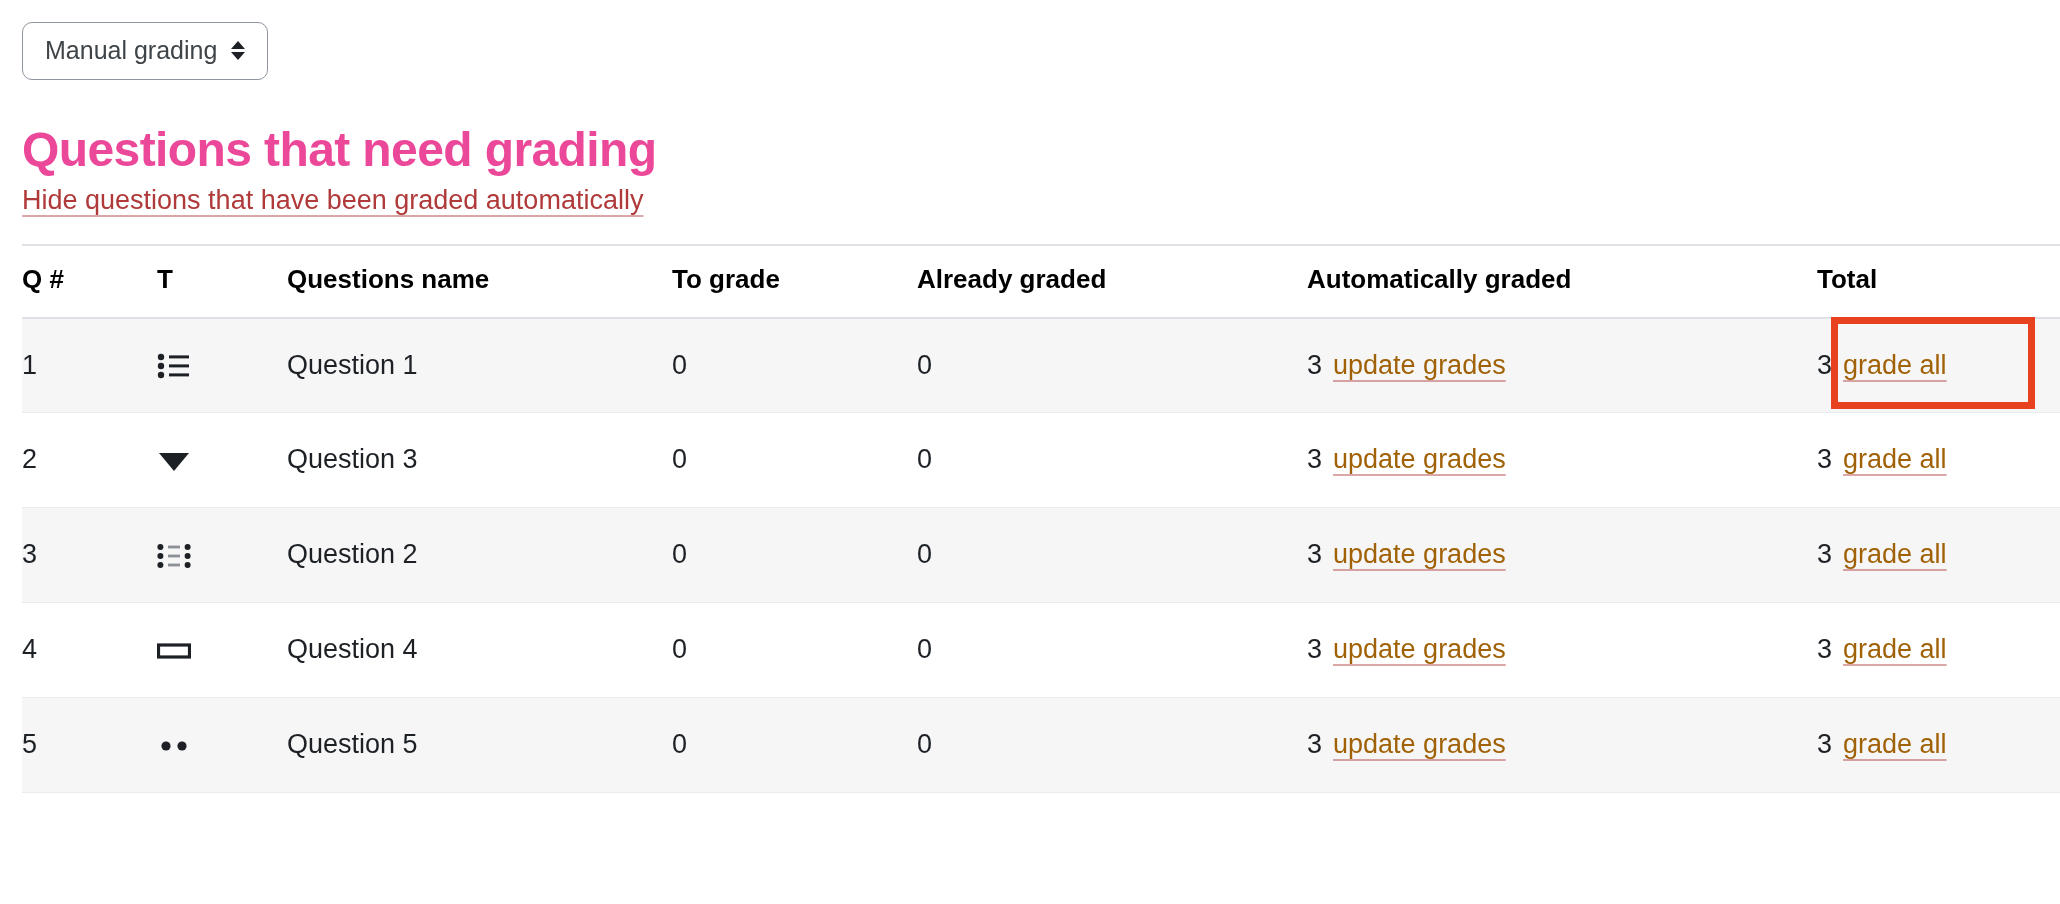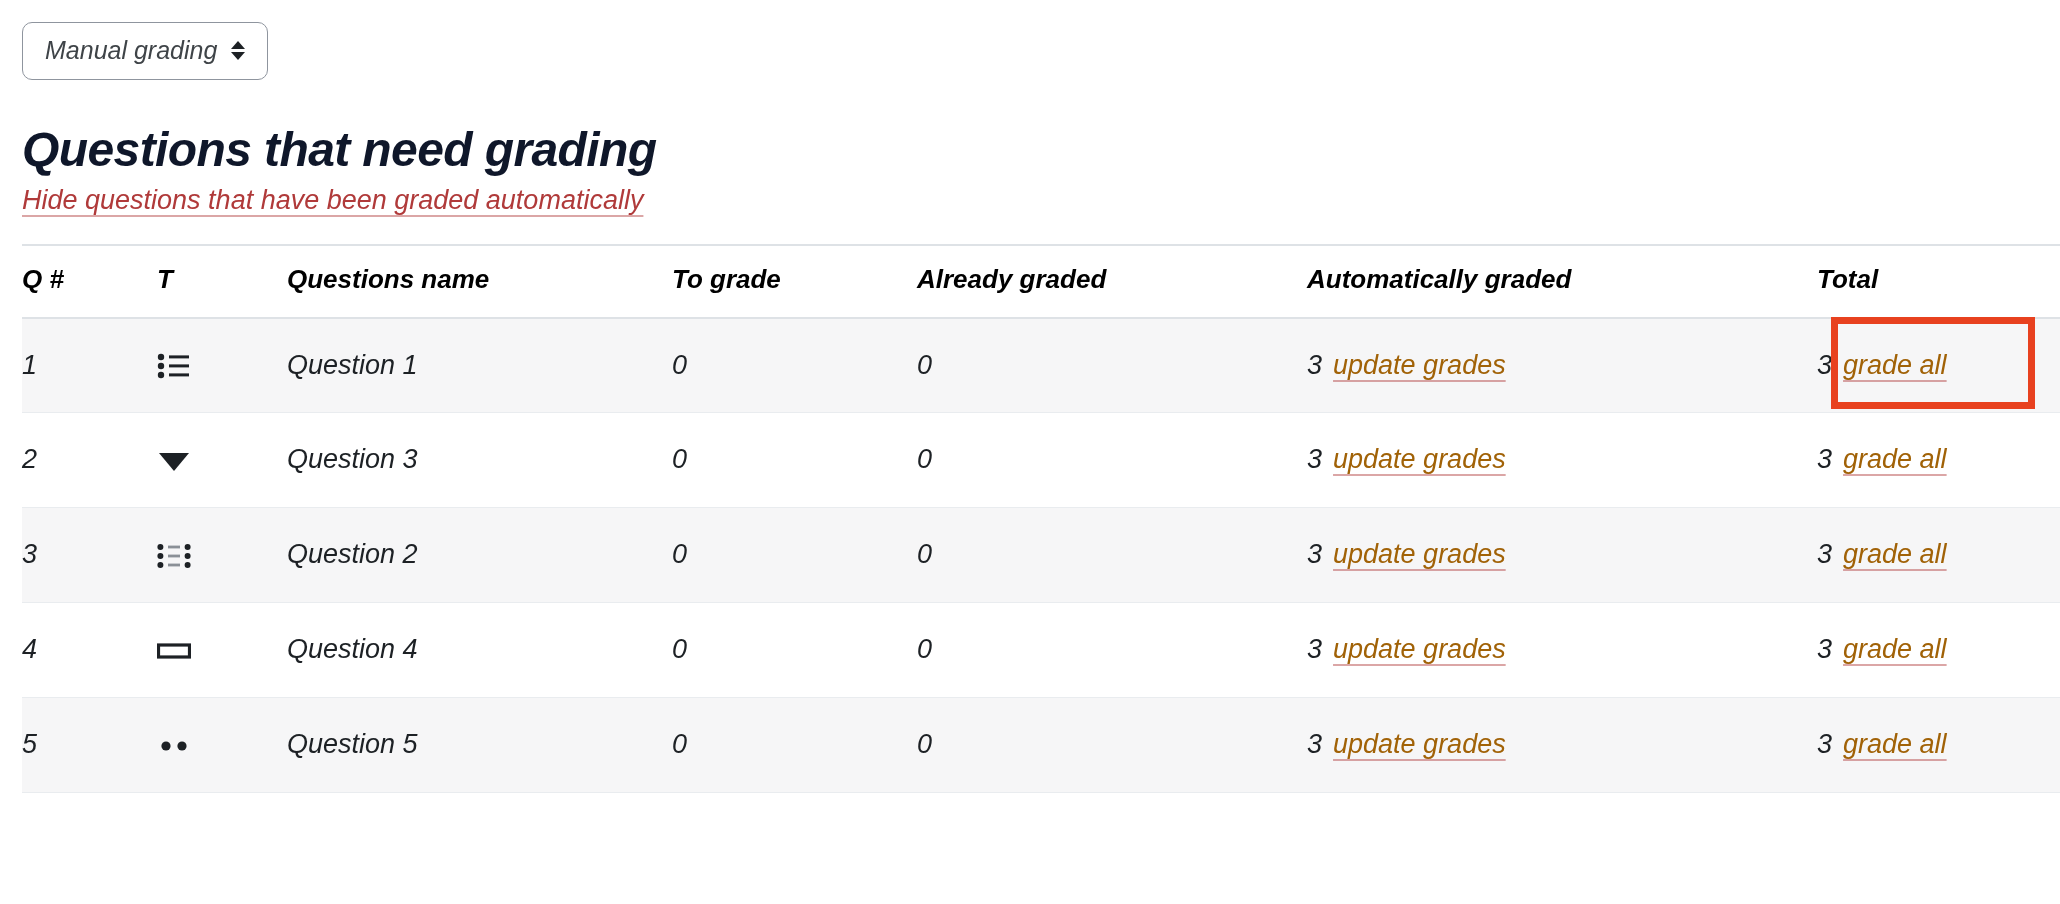--- a/index.html
+++ b/index.html
@@ -4,21 +4,21 @@
 <style>
   * { box-sizing: border-box; }
   html, body {
     margin: 0; padding: 0;
     background: #ffffff;
     font-family: "Liberation Sans", sans-serif;
     color: #1d2125;
   }
   body { width: 2060px; height: 904px; overflow: hidden; }
 
-  .page { padding: 22px 4px 0 22px; font-style: italic; }
+  .page { padding: 22px 4px 0 22px; }
 
   
   .select-wrap {
     display: inline-flex;
     align-items: center;
     gap: 14px;
     border: 1px solid #8f959e;
     border-radius: 10px;
     padding: 14px 22px 15px 22px;
     background: #fff;
@@ -51,21 +51,21 @@
     border-top: 8px solid #1d2125;
   }
 
   
   h1.page-title {
     font-size: 48px;
     font-weight: 700;
     letter-spacing: -0.6px;
     margin: 44px 0 0 0;
     line-height: 1.1;
-    color: #0f172a;
+    color: #ec4899;
   }
 
   .hide-link {
     display: inline-block;
     margin-top: 8px;
     font-size: 27px;
     color: #b03a3a;
     text-decoration: underline;
     text-decoration-color: rgba(176,58,58,0.45);
     text-underline-offset: 6px;

